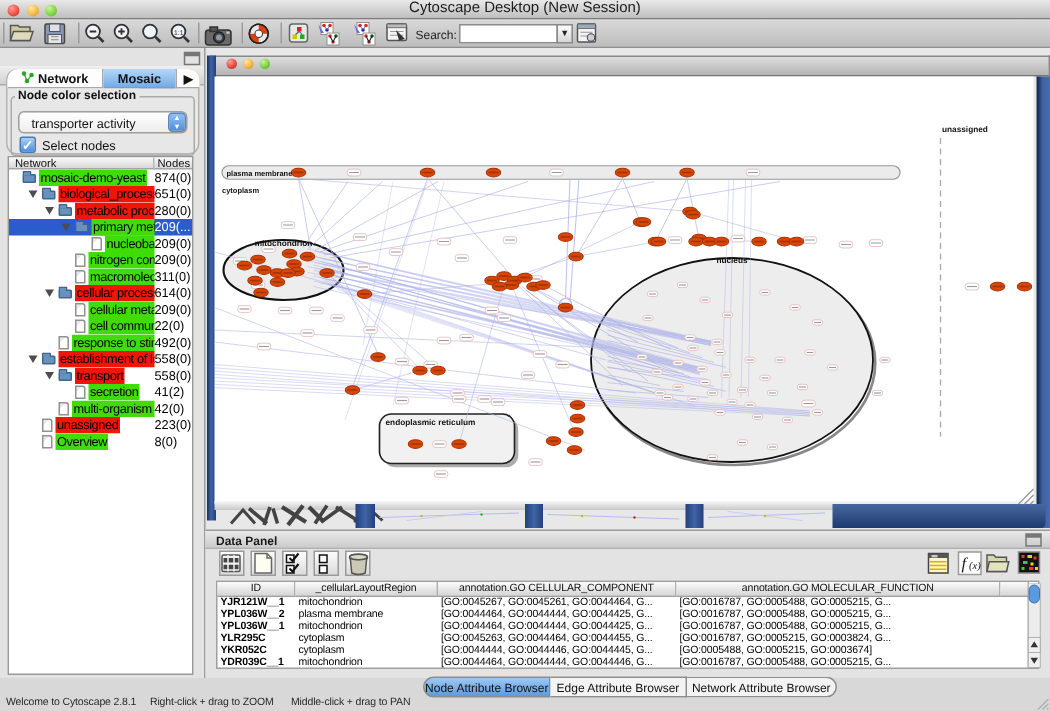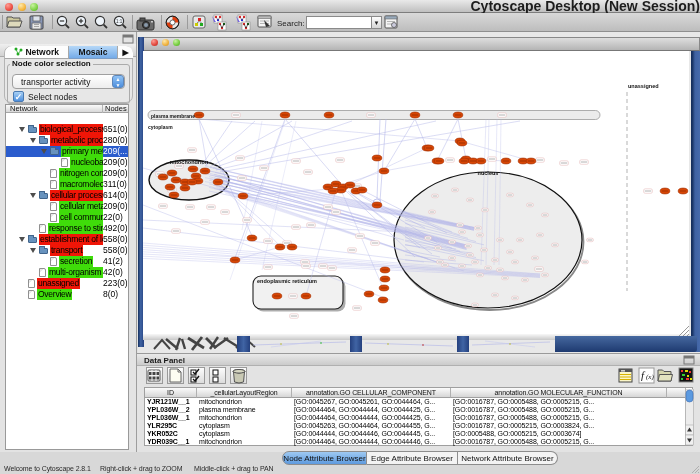--- a/index.html
+++ b/index.html
@@ -1,19 +1,19 @@
 <!DOCTYPE html>
 <html><head><meta charset="utf-8">
 <style>
 *{margin:0;padding:0;box-sizing:border-box;}
 html,body{width:700px;height:474px;overflow:hidden;}
 body{font-family:"Liberation Sans",sans-serif;position:relative;background:#e3e3e3;}
 .abs{position:absolute;}
 #titlebar{left:0;top:0;width:700px;height:13px;background:linear-gradient(#e9e9e9,#bfbfbf);border-bottom:1px solid #7d7d7d;}
-#titlebar .t{width:100%;text-align:right;font-size:14px;font-weight:bold;color:#1d1d1d;line-height:12px;}
+#titlebar .t{width:100%;text-align:center;font-size:10px;font-weight:normal;color:#1d1d1d;line-height:12px;}
 .tl{border-radius:50%;width:8px;height:8px;top:2.5px;}
 #toolbar{left:0;top:13px;width:700px;height:19px;background:linear-gradient(#d9d9d9,#bdbdbd);border-bottom:1px solid #8f8f8f;padding-left:32px;}
 .sep{top:2px;width:1px;height:14px;background:#9b9b9b;}
 #search-lbl{font-size:8px;color:#222;top:6px;}
 #search-box{left:306px;top:3px;width:66px;height:13px;background:#fff;border:1px solid #8a8a8a;}
 #search-arrow{left:371px;top:3px;width:11px;height:13px;background:linear-gradient(#fdfdfd,#d6d6d6);border:1px solid #8a8a8a;font-size:6px;text-align:center;line-height:13px;color:#222;}
 #cpanel{left:0;top:32px;width:137px;height:420px;background:#e3e3e3;border-right:1px solid #9d9d9d;}
 #cp-head{left:0;top:12px;width:136px;height:13px;background:linear-gradient(#efefef,#d2d2d2);border-bottom:1px solid #ababab;}
 #cp-head .t{font-size:8px;font-weight:bold;color:#1a1a1a;line-height:13px;padding-left:5px;}
 #tabwrap{left:4px;top:14px;width:129px;height:57px;border:1px solid #b4b4b4;border-radius:7px;background:#e7e7e7;}
@@ -189,20 +189,25 @@
   <div class="abs" id="gb-lbl">Node color selection</div>
   <div class="abs" id="combo">transporter activity</div>
   <div class="abs" id="combo-step">▲<br>▼</div>
   <div class="abs" id="cb">✓</div>
   <div class="abs" id="cb-lbl">Select nodes</div>
   <div class="abs" id="treebox">
     <div class="abs" id="treehead">
         <span class="c1">Network</span>
         <span class="c2">Nodes</span>
         <span class="dv"></span>
+      </div>
+<div class="abs trow" style="top:8px;">
+        <span class="fold" style="left:9px;"></span>
+        <span class="lbl g" style="left:20px;max-width:77px;overflow:hidden;">mosaic-demo-yeast</span>
+        <span class="cnt" style="">874(0)</span>
       </div>
 <div class="abs trow" style="top:19px;">
         <span class="arrow" style="left:13px;"></span>
         <span class="fold" style="left:22px;"></span>
         <span class="lbl r" style="left:33px;max-width:64px;overflow:hidden;">biological_process</span>
         <span class="cnt" style="">651(0)</span>
       </div>
 <div class="abs trow" style="top:30px;">
         <span class="arrow" style="left:24px;"></span>
         <span class="fold" style="left:33px;"></span>

